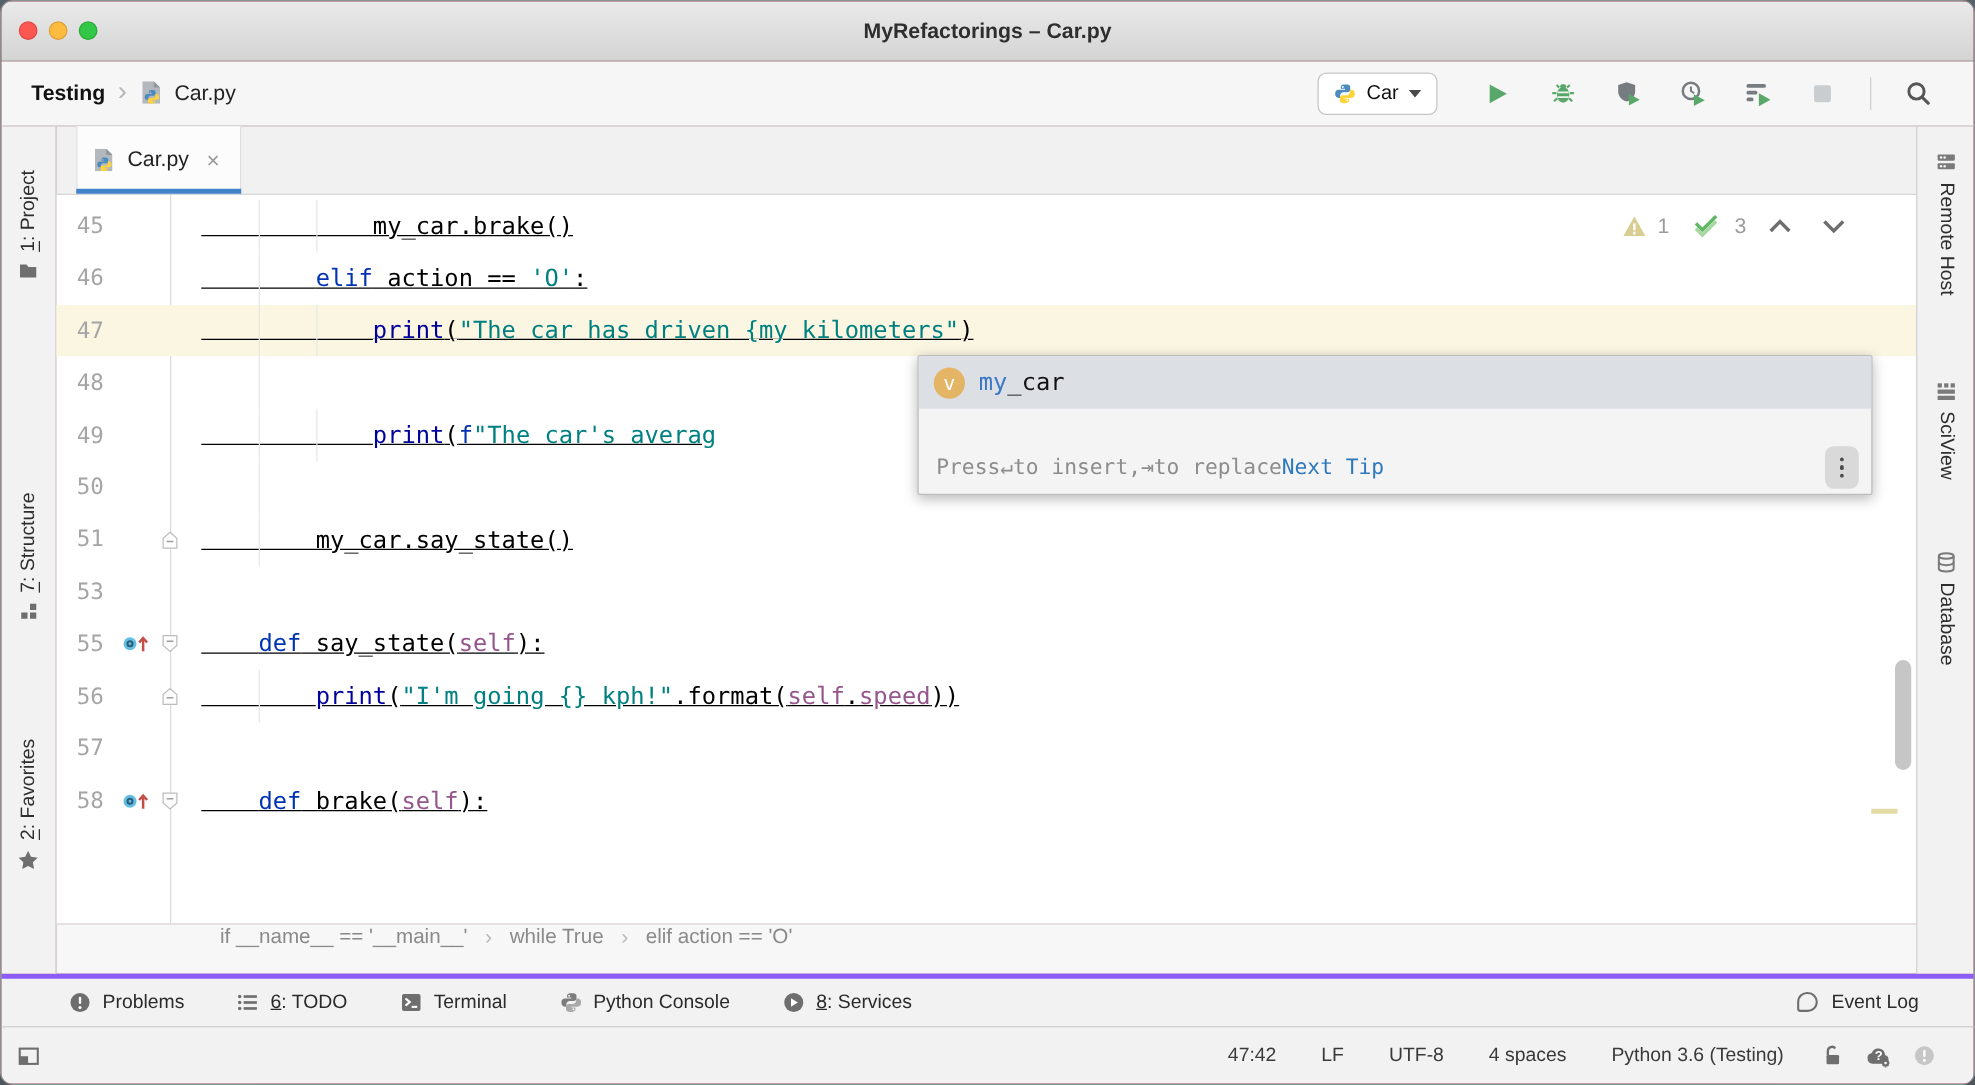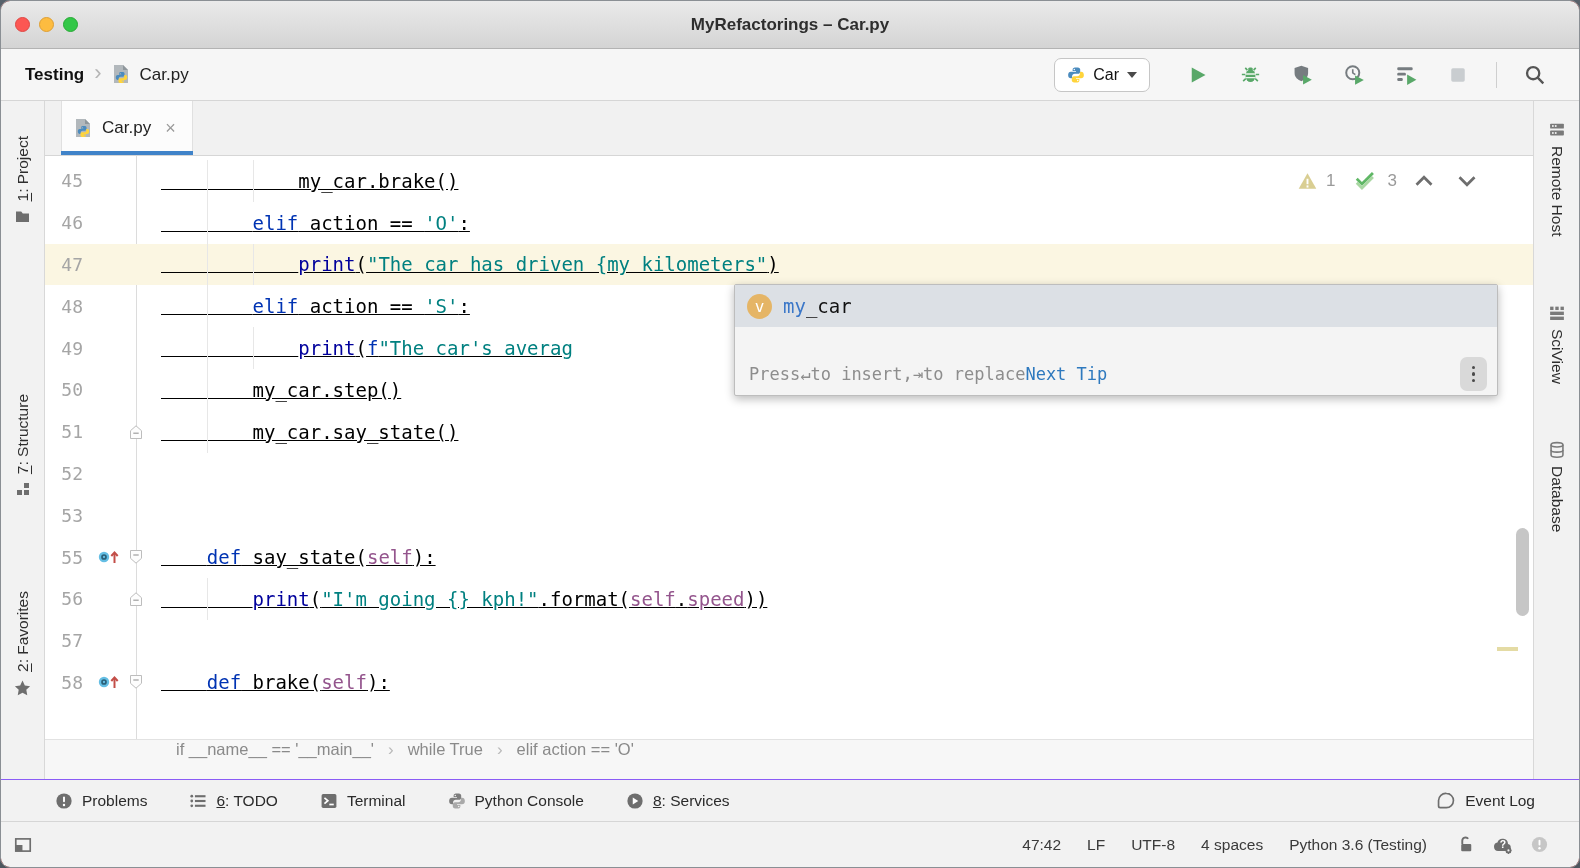--- a/index.html
+++ b/index.html
@@ -95,21 +95,21 @@
   .kebab { margin-left:auto; width:27px; height:34px; background:#d9d9d9; border-radius:7px;
            display:flex; flex-direction:column; align-items:center; justify-content:center; gap:3px; }
   .kebab i { width:3.5px; height:3.5px; border-radius:50%; background:#4a4a4a; }
 
   
   .breadcrumbs { height:40px; flex:0 0 40px; background:#f7f7f7; border-top:1px solid #e2e2e2;
                  display:flex; align-items:flex-start; gap:14px; padding-left:131px; font-size:16.5px; color:#8a8a8a; }
   .bc-sep { color:#b9b9b9; font-size:17px; }
 
   
-  .bottombar { height:42px; flex:0 0 42px; background:#f2f2f2; border-top:1px solid #8b5cf6;
+  .bottombar { height:42px; flex:0 0 42px; background:#f2f2f2; border-top:4px solid #8b5cf6;
                display:flex; align-items:center; padding:0 44px 0 54px; }
   .bb-left { display:flex; align-items:center; gap:42px; }
   .bb-right { margin-left:auto; display:flex; align-items:center; gap:12px; }
   .bb-item { display:flex; align-items:center; gap:9px; font-size:15.5px; color:#2b2b2b; cursor:default; }
 
   
   .statusbar { height:46px; flex:0 0 46px; background:#f2f2f2; border-top:1px solid #d6d6d6;
                display:flex; align-items:center; padding:0 30px 0 12px; }
   .status-right { margin-left:auto; display:flex; align-items:center; gap:26px; font-size:15.5px; color:#3a3a3a; }
   .status-icons { display:flex; align-items:center; gap:15px; margin-left:4px; }
@@ -258,28 +258,27 @@
           <span class="tab-underline"></span>
         </div>
       </div>
 
       <div class="editor">
         <div class="fold-chain"></div>
         <div class="elines" id="editor-lines">
             <div class="eline"><span class="iguide" style="left: 161.76px;"></span><span class="iguide" style="left: 207.52px;"></span><span class="lnum">45</span><span class="gcol"></span><span class="fcol"></span><span class="codeln"><span class="tk-pl">            my_car.brake()</span></span></div>
             <div class="eline"><span class="iguide" style="left: 161.76px;"></span><span class="lnum">46</span><span class="gcol"></span><span class="fcol"></span><span class="codeln"><span class="tk-pl">        </span><span class="tk-kw">elif</span><span class="tk-pl"> action == </span><span class="tk-str">'O'</span><span class="tk-pl">:</span></span></div>
             <div class="eline caret-row"><span class="iguide" style="left: 161.76px;"></span><span class="iguide" style="left: 207.52px;"></span><span class="lnum">47</span><span class="gcol"></span><span class="fcol"></span><span class="codeln"><span class="tk-pl">            </span><span class="tk-bi">print</span><span class="tk-pl">(</span><span class="tk-str">"The car has driven {my kilometers"</span><span class="tk-pl">)</span></span></div>
-            <div class="eline"><span class="iguide" style="left: 161.76px;"></span><span class="lnum">48</span><span class="gcol"></span><span class="fcol"></span><span class="codeln"><span class="tk-pl">        </span><span class="tk-kw">elif</span><span class="tk-pl"> action == </span><span class="tk-str">'S'</span><span class="tk-pl">:</span></span></div>
+            <div class="eline"><span class="iguide" style="left: 161.76px;"></span><span class="lnum">48</span><span class="gcol"></span><span class="fcol"></span></div>
             <div class="eline"><span class="iguide" style="left: 161.76px;"></span><span class="iguide" style="left: 207.52px;"></span><span class="lnum">49</span><span class="gcol"></span><span class="fcol"></span><span class="codeln"><span class="tk-pl">            </span><span class="tk-bi">print</span><span class="tk-pl">(</span><span class="tk-kw">f</span><span class="tk-str">"The car's averag</span></span></div>
-            <div class="eline"><span class="iguide" style="left: 161.76px;"></span><span class="lnum">50</span><span class="gcol"></span><span class="fcol"></span><span class="codeln"><span class="tk-pl">        my_car.step()</span></span></div>
+            <div class="eline"><span class="iguide" style="left: 161.76px;"></span><span class="lnum">50</span><span class="gcol"></span><span class="fcol"></span></div>
             <div class="eline"><span class="iguide" style="left: 161.76px;"></span><span class="lnum">51</span><span class="gcol"></span><span class="fcol"><span><svg width="16" height="16" viewBox="0 0 16 16">
                     <path d="M8 1.8l5.5 4.9v7.8h-11V6.7z" fill="#fdfdfd" stroke="#bdbdbd"></path>
                     <path d="M5.3 9.2h5.4" stroke="#9e9e9e" stroke-width="1.2"></path>
                   </svg></span></span><span class="codeln"><span class="tk-pl">        my_car.say_state()</span></span></div>
-            <div class="eline"><span class="lnum">52</span><span class="gcol"></span><span class="fcol"></span><span class="codeln"></span></div>
             <div class="eline"><span class="lnum">53</span><span class="gcol"></span><span class="fcol"></span><span class="codeln"></span></div>
             <div class="eline"><span class="lnum">55</span><span class="gcol"><span><svg width="24" height="18" viewBox="0 0 24 18">
                     <circle cx="7" cy="9" r="5.2" fill="#64bee4"></circle>
                     <circle cx="7" cy="9" r="2" fill="none" stroke="#2b5f77" stroke-width="1.7"></circle>
                     <g stroke="#c34e48" stroke-width="2" fill="none">
                       <path d="M17.5 15V5"></path>
                       <path d="M14.3 8L17.5 4.5 20.7 8"></path>
                     </g>
                   </svg></span></span><span class="fcol"><span><svg width="16" height="16" viewBox="0 0 16 16">
                     <path d="M2.5 1.5h11v7.8L8 14.2 2.5 9.3z" fill="#fdfdfd" stroke="#bdbdbd"></path>
@@ -473,21 +472,21 @@
   </div>
 
   <div class="statusbar">
     <span>
       <svg width="20" height="20" viewBox="0 0 18 18">
           <rect x="2.5" y="3.5" width="13" height="11" fill="none" stroke="#6e6e6e" stroke-width="1.5"></rect>
           <rect x="2.5" y="9" width="6" height="5.5" fill="#6e6e6e"></rect>
         </svg>
     </span>
     <div class="status-right">
-      <span id="status-items" style="display:flex;gap:26px;">
+      <span id="status-items" style="display:flex;gap:36px;">
           <span>47:42</span>
           <span>LF</span>
           <span>UTF-8</span>
           <span>4 spaces</span>
           <span>Python 3.6 (Testing)</span>
         </span>
       <div class="status-icons">
         <span>
           <svg width="19" height="19" viewBox="0 0 18 18">
               <path d="M5 8.5V5.4a3.1 3.1 0 015.6-1.8" fill="none" stroke="#6e6e6e" stroke-width="1.8"></path>

